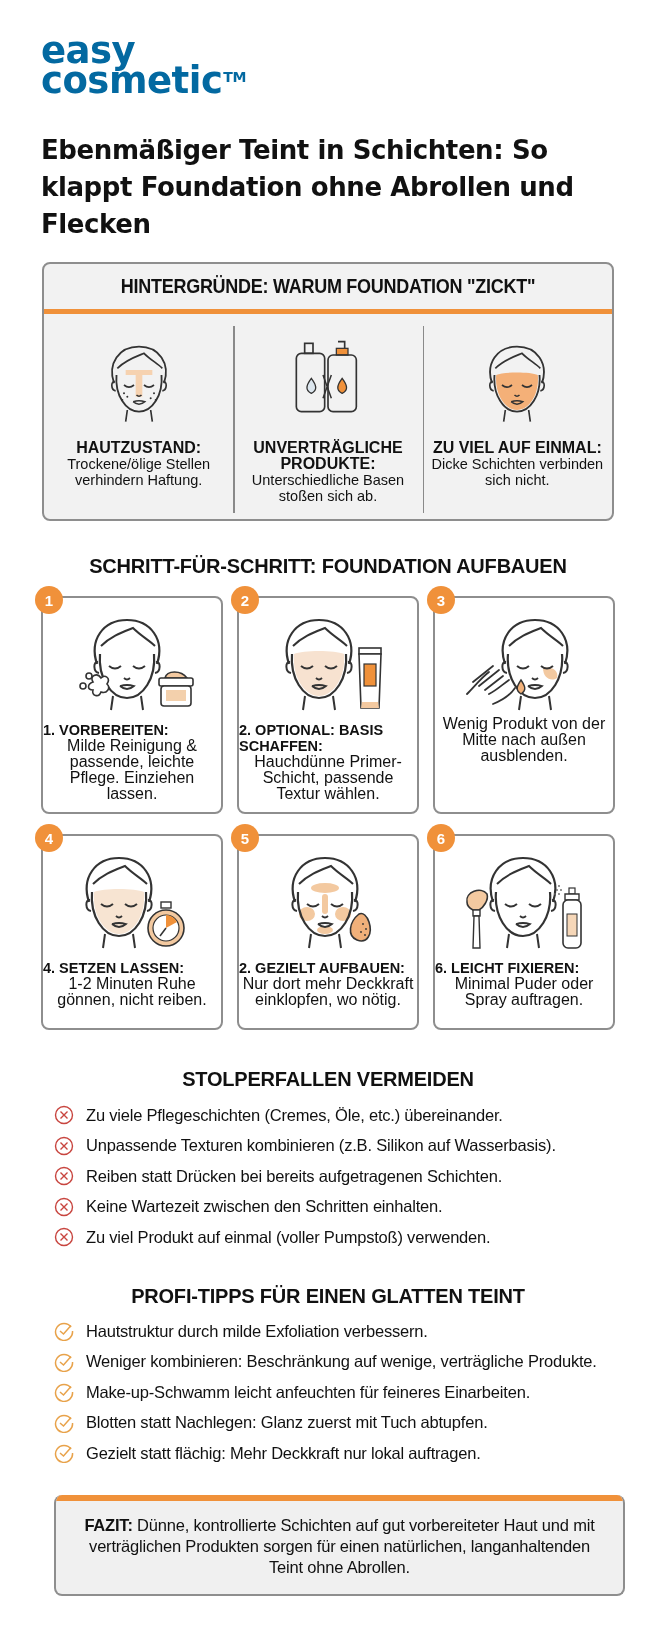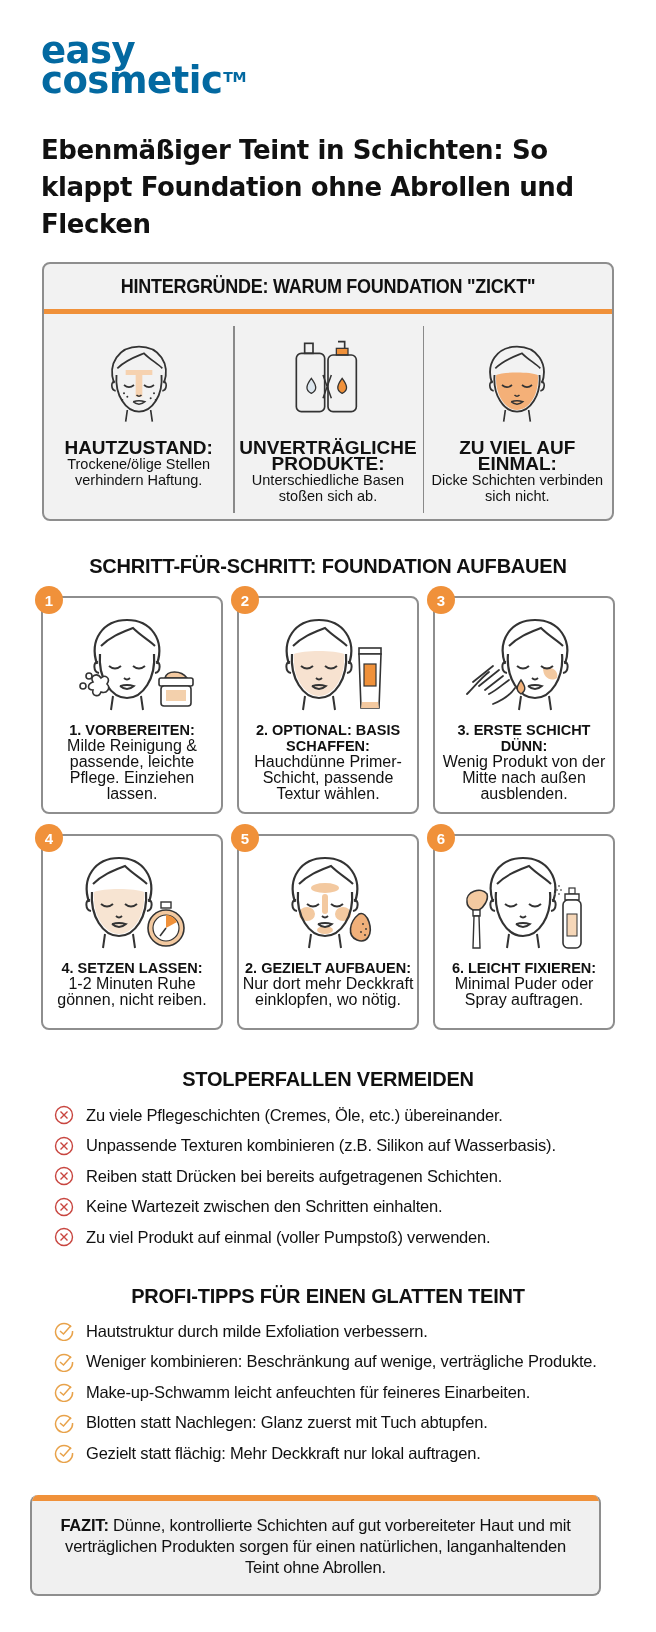--- a/index.html
+++ b/index.html
@@ -14,39 +14,39 @@
   .cond { font-family: "Liberation Sans", sans-serif; }
 
   
   .reasons { position: absolute; left: 42px; top: 262px; width: 572px; height: 259px; background: #f2f2f2; border: 2px solid #8e8e8e; border-radius: 8px; overflow: hidden; }
   .reasons-title { height: 45px; display: flex; align-items: center; justify-content: center; font-weight: bold; font-size: 20px; letter-spacing: -0.3px; transform: scaleX(0.9); }
   .accent-bar { height: 5px; background: #f0913a; }
   .reasons-cols { display: flex; height: 205px; padding-top: 8px; }
   .reason { flex: 1; display: flex; flex-direction: column; align-items: center; text-align: center; position: relative; }
   .reason + .reason::before { content: ""; position: absolute; left: 0; top: 4px; bottom: 6px; width: 1.5px; background: #8a8a8a; }
   .reason svg { width: 100px; height: 108px; margin-top: 4px; }
-  .reason .r-head { font-weight: bold; font-size: 19px; line-height: 16px; margin-top: 6px; }
+  .reason .r-head { font-weight: bold; font-size: 16px; line-height: 16px; margin-top: 6px; }
   .reason .r-text { font-size: 14.5px; line-height: 16px; }
 
   .section-title { position: absolute; left: 0; width: 656px; text-align: center; font-weight: bold; font-size: 20px; letter-spacing: -0.2px; }
 
   
   .step { position: absolute; width: 182px; border: 2px solid #8e8e8e; border-radius: 8px; background: #fff; }
   .step .badge { position: absolute; left: -8px; top: -12px; width: 28px; height: 28px; border-radius: 50%; background: #f0913a; color: #fff; font-weight: bold; font-size: 15px; display: flex; align-items: center; justify-content: center; }
   .step svg { display: block; margin: 14px auto 0; width: 130px; height: 104px; }
-  .step .s-head { text-align: center; font-weight: bold; font-size: 14.5px; line-height: 16px; margin-top: 6px; }
+  .step .s-head { text-align: left; font-weight: bold; font-size: 14.5px; line-height: 16px; margin-top: 6px; }
   .step .s-text { text-align: center; font-size: 16px; line-height: 16px; }
 
   
   .list { position: absolute; left: 54px; width: 580px; }
   .list .item { display: flex; align-items: center; height: 30.5px; font-size: 16.5px; letter-spacing: -0.2px; }
   .list .item svg { width: 20px; height: 20px; margin-right: 12px; flex-shrink: 0; }
 
   
-  .fazit { position: absolute; left: 30px; top: 1495px; width: 571px; height: 101px; background: #f0f0f0; border: 2px solid #8e8e8e; border-top: none; border-radius: 8px; overflow: hidden; }
+  .fazit { position: absolute; left: 54px; top: 1495px; width: 571px; height: 101px; background: #f0f0f0; border: 2px solid #8e8e8e; border-top: none; border-radius: 8px; overflow: hidden; }
   .fazit .accent-bar { height: 6px; }
   .fazit .f-text { text-align: center; font-size: 16.5px; line-height: 21px; padding: 14px 24px 0; letter-spacing: -0.2px; }
   .fazit .f-label { font-weight: bold; }
 </style>
 </head>
 <body>
 
 <svg width="0" height="0" style="position:absolute">
   <defs>
     <g id="face">
@@ -155,21 +155,20 @@
 <div class="step" style="left:433px; top:596px; height:218px;">
   <div class="badge">3</div>
   <svg viewBox="0 0 130 104">
     <g transform="translate(16,-6)">
       <path d="M68 62 C76 60 84 64 82 72 C76 76 68 72 68 62 Z" fill="#f3c9a0"></path>
       <use href="#face"></use>
     </g>
     <path d="M8 82 C16 74 22 66 30 60 M14 70 L34 54 M20 74 L40 58 M26 78 L44 64 M30 82 C38 78 44 72 50 68 M34 92 C44 88 52 82 56 76" fill="none" stroke="#333" stroke-width="1.8" stroke-linecap="round"></path>
     <path d="M62 68 C58 74 56 78 62 82 C68 78 66 74 62 68 Z" fill="#f3b27a" stroke="#333" stroke-width="1.4"></path>
   </svg>
-  <div class="s-head cond">3. ERSTE SCHICHT DÜNN:</div>
   <div class="s-text cond">Wenig Produkt von der Mitte nach außen ausblenden.</div>
 </div>
 
 <div class="step" style="left:41px; top:834px; height:196px;">
   <div class="badge">4</div>
   <svg viewBox="0 0 130 104">
     <g transform="translate(-8,-6)">
       <path d="M35 48 C33 72 46 90 60 90 C74 90 87 72 85 48 C76 44 44 44 35 48 Z" fill="#f7e4d2"></path>
       <use href="#face"></use>
     </g>

